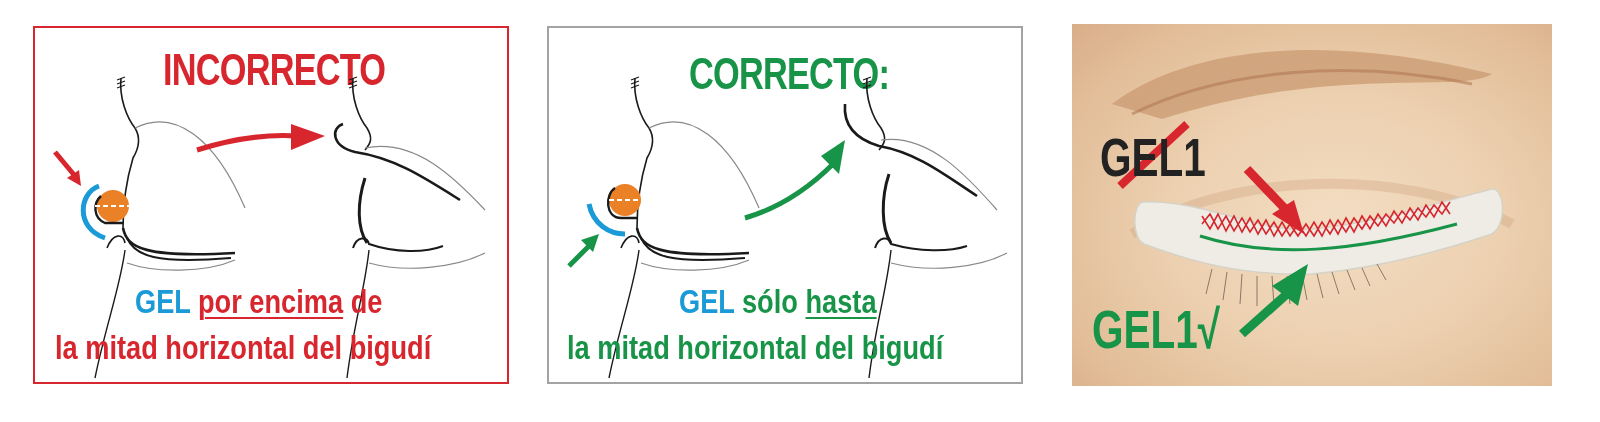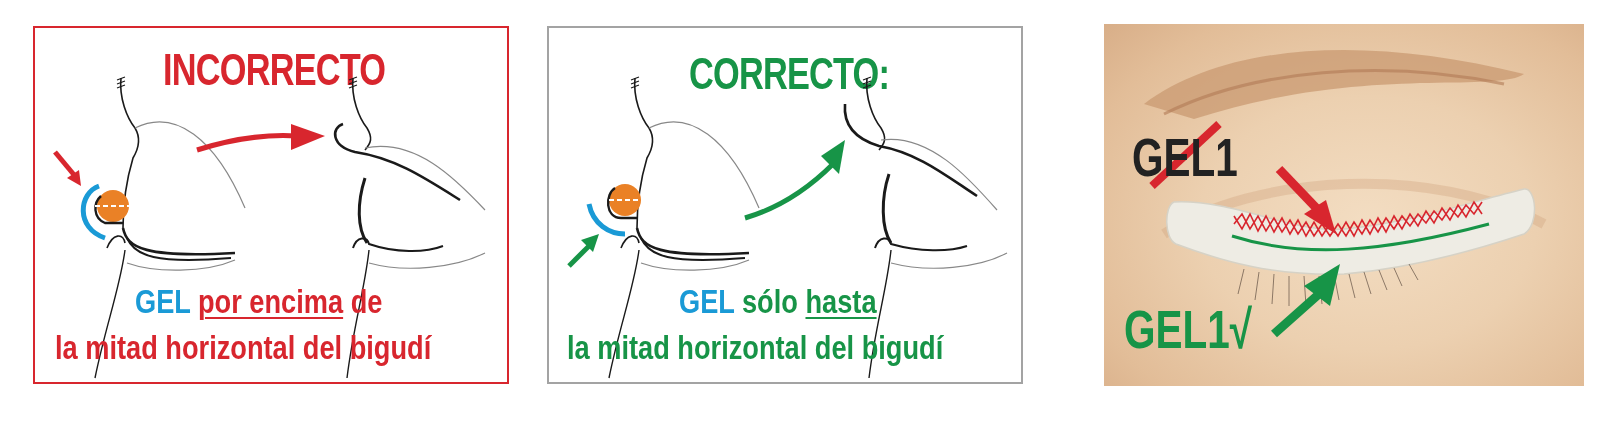--- a/index.html
+++ b/index.html
@@ -1,20 +1,20 @@
 <!DOCTYPE html>
 <html><head>
 <meta charset="utf-8">
 <style>
   html,body{margin:0;padding:0;background:#ffffff;}
   body{width:1600px;height:422px;position:relative;overflow:hidden;font-family:"Liberation Sans",sans-serif;}
   .panel{position:absolute;box-sizing:border-box;background:#fff;padding-left:10px;}
   #p1{left:33px;top:26px;width:476px;height:358px;border:2px solid #d8262e;}
   #p2{left:547px;top:26px;width:476px;height:358px;border:2px solid #a3a3a3;}
-  #p3{left:1104px;top:24px;width:480px;height:362px;overflow:hidden;
+  #p3{left:1072px;top:24px;width:480px;height:362px;overflow:hidden;
       background:radial-gradient(ellipse at 55% 55%, #f3ddc2 0%, #ecd0b0 45%, #e2bd98 80%, #d8ae88 100%);}
   .title{position:absolute;font-weight:bold;font-size:44px;letter-spacing:-1px;transform:scaleX(0.78);transform-origin:left top;white-space:nowrap;line-height:1;}
   .cap{position:absolute;font-weight:bold;font-size:34px;transform:scaleX(0.8);transform-origin:left top;white-space:nowrap;line-height:1;}
   .u{text-decoration:underline;text-decoration-thickness:2px;text-underline-offset:4px;}
   svg{position:absolute;left:0;top:0;}
   .lbl{position:absolute;font-weight:bold;font-size:54px;transform:scaleX(0.75);transform-origin:left top;white-space:nowrap;line-height:1;}
 </style>
 </head>
 <body>
 

